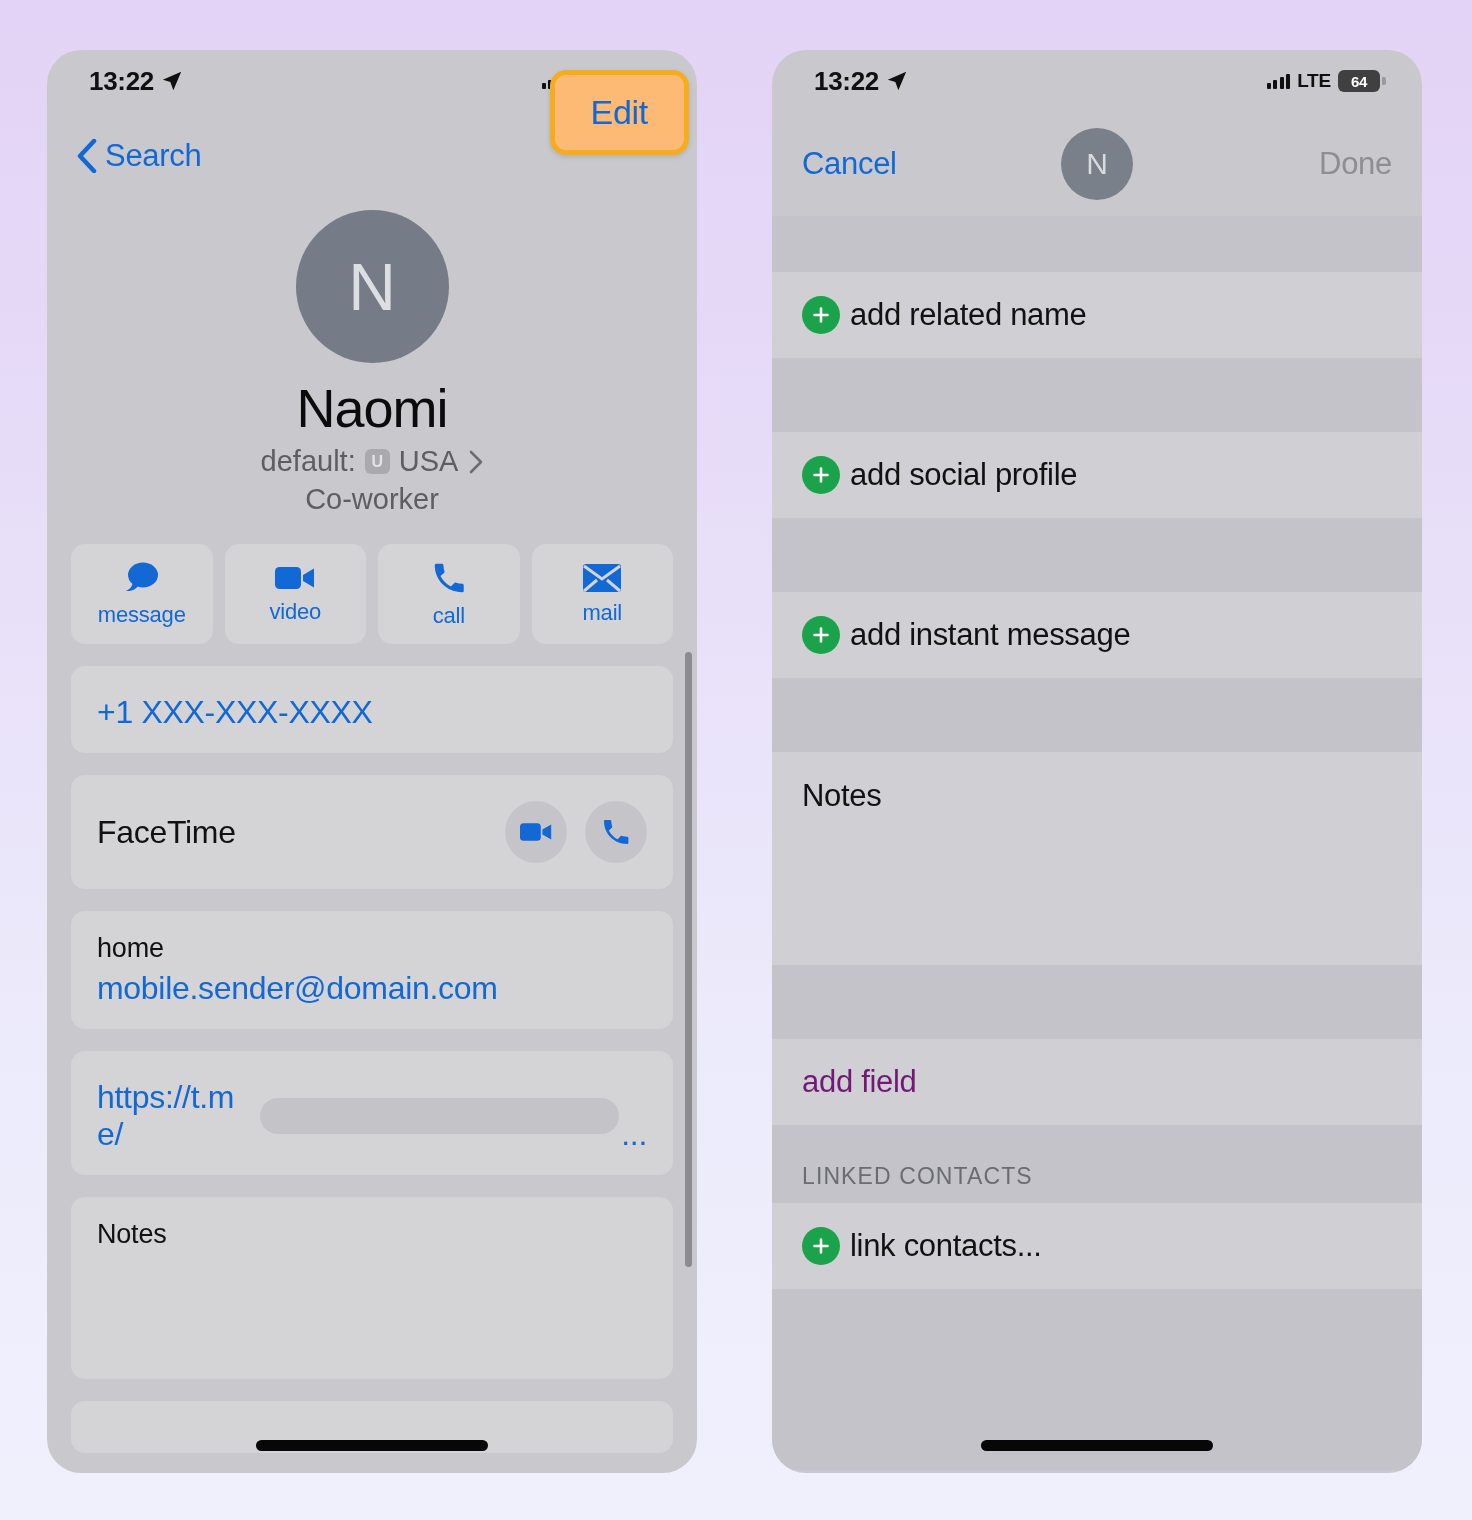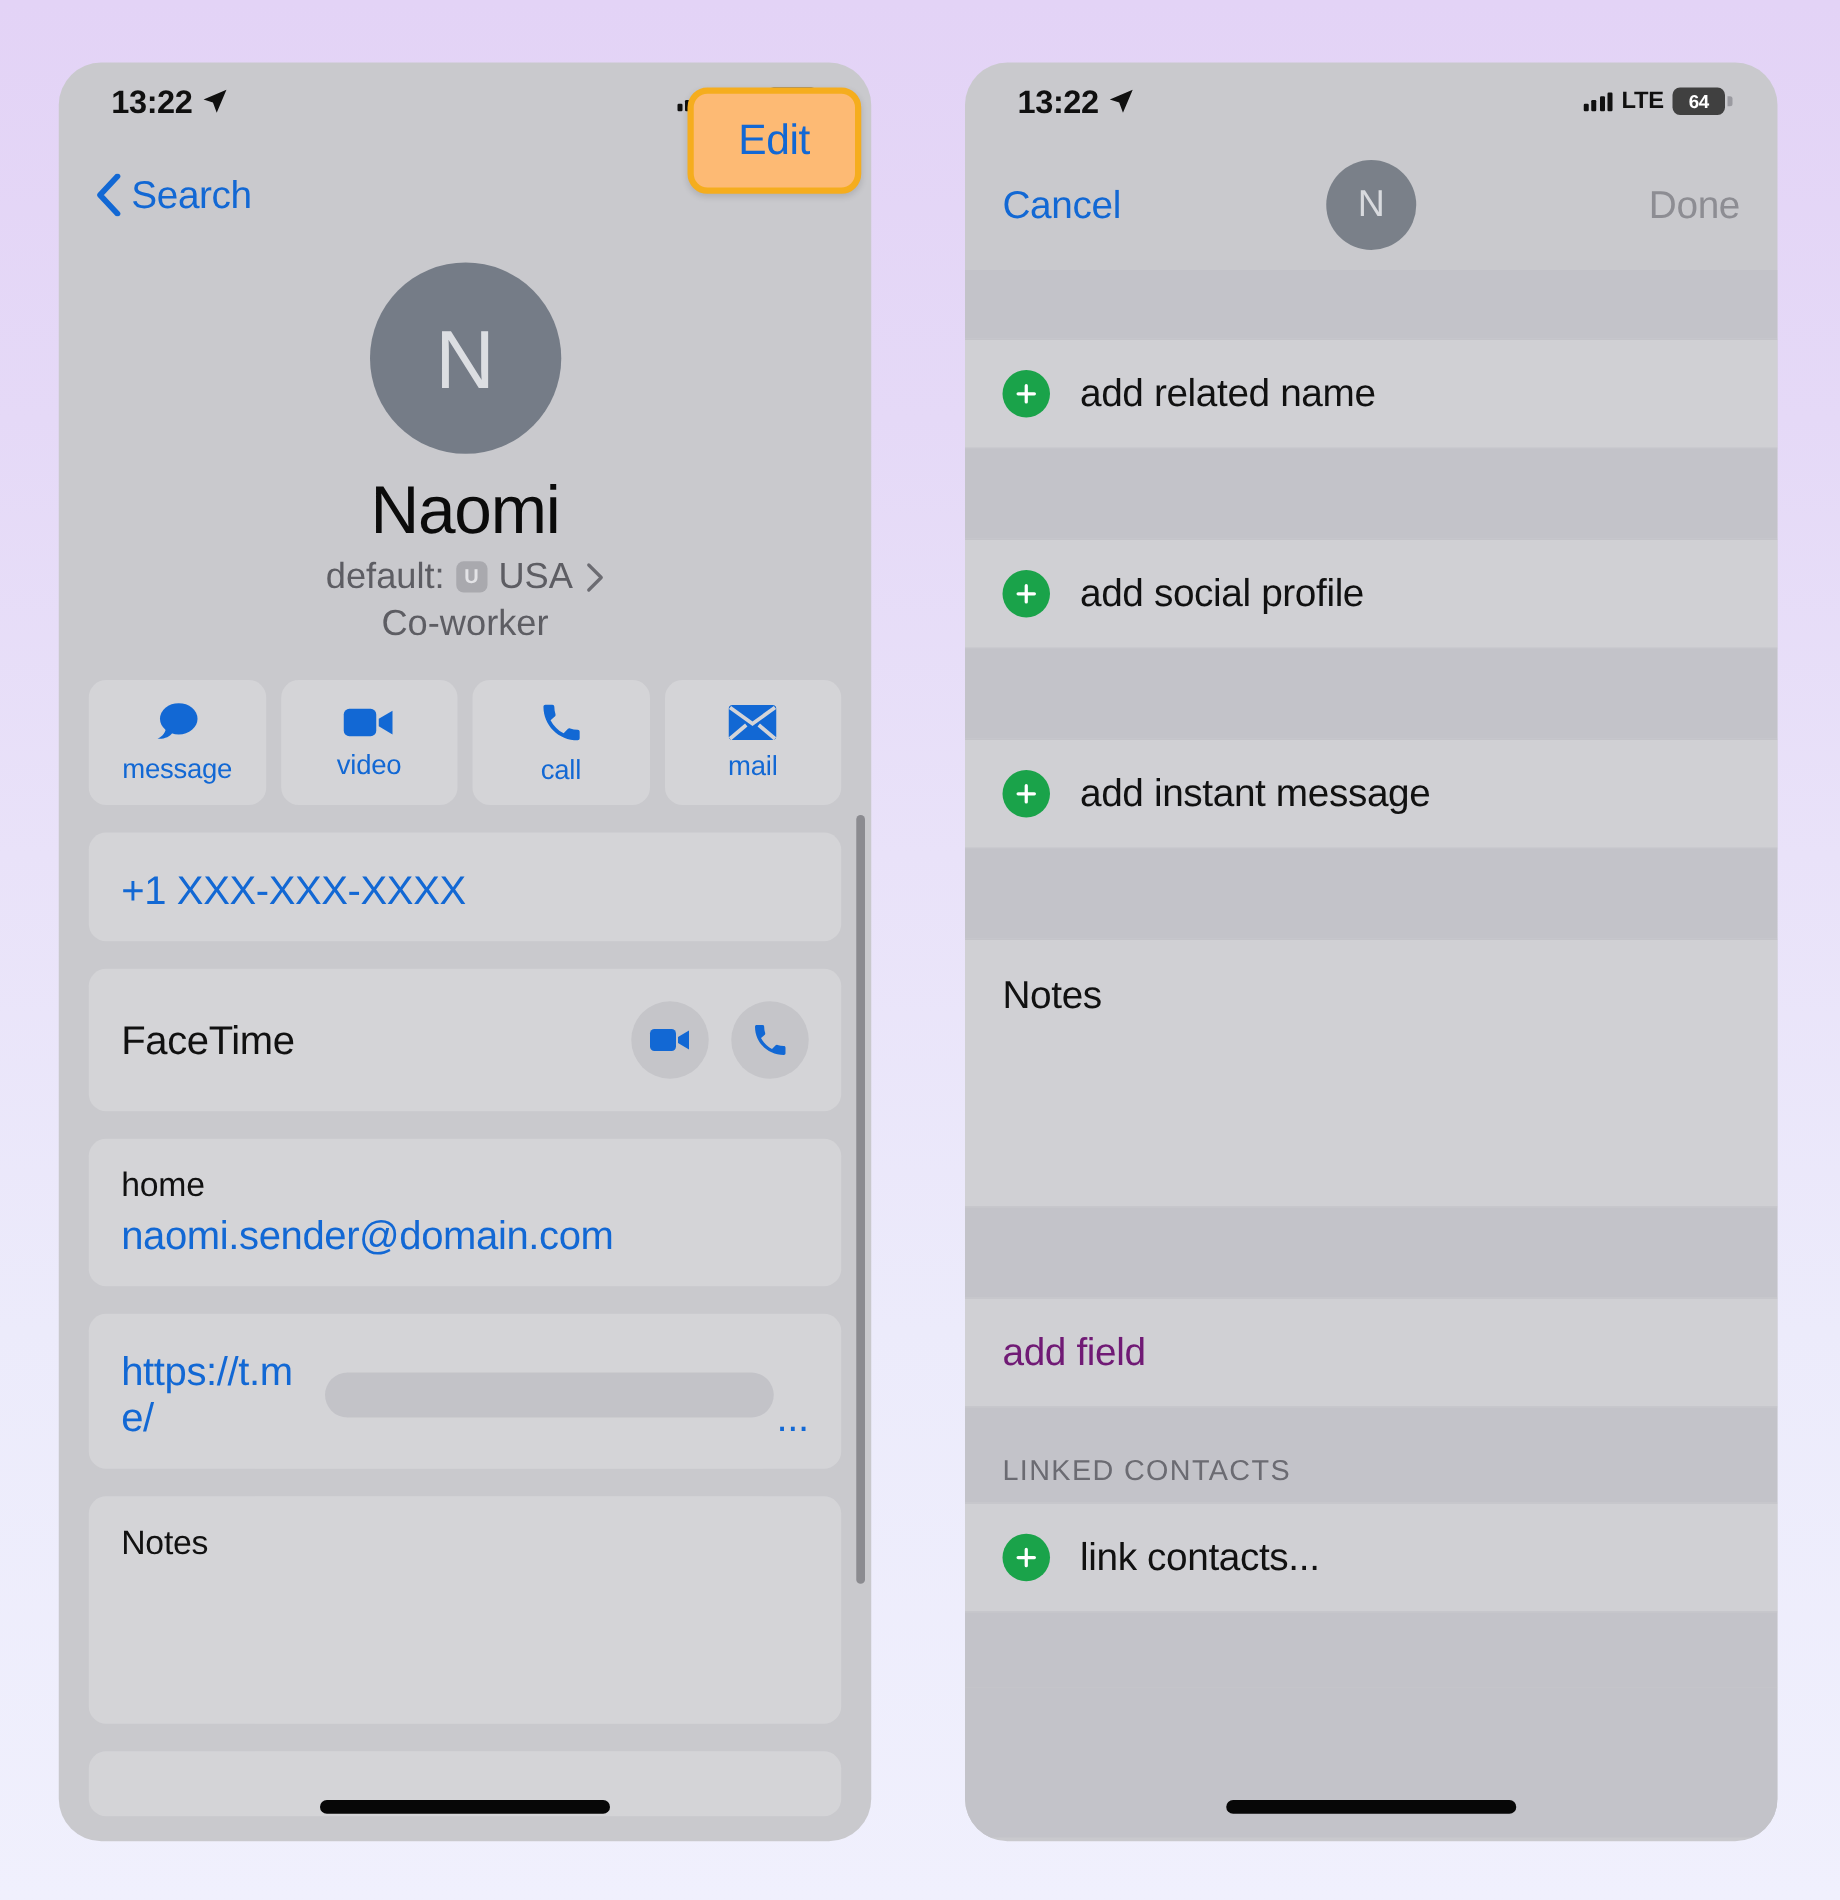--- a/index.html
+++ b/index.html
@@ -142,21 +142,21 @@
     position:absolute; right:5px; top:8px; width:7px; height:615px;
     background:#8b8b90; border-radius:4px;
   }
 
   
   .edit-list { position:relative; }
   .row {
     background:#d0d0d4; display:flex; align-items:center;
     padding:0 30px; border-top:1px solid #c4c4c9; border-bottom:1px solid #c4c4c9;
   }
-  .row.add { height:88px; gap:24px; cursor:pointer; }
+  .row.add { height:88px; gap:10px; cursor:pointer; }
   .plus {
     width:38px; height:38px; border-radius:50%; background:#1aa34a;
     display:flex; align-items:center; justify-content:center; flex:none;
   }
   .row-label { font-size:31px; color:#111; letter-spacing:-0.3px; }
   .gap { background:#c3c3c9; border:none; }
   .gap.h60 { height:60px; }
   .gap.h72 { height:72px; }
   .gap.h55 { height:55px; }
   .notes-row {
@@ -302,21 +302,21 @@
         <span class="ft-btn">
           <svg width="32" height="32" viewBox="0 0 24 24">
               <path d="M6.6 10.8c1.4 2.8 3.8 5.2 6.6 6.6l2.2-2.2c.3-.3.7-.4 1.1-.2 1.2.4 2.5.6 3.8.6.6 0 1 .4 1 1V20c0 .6-.4 1-1 1C10.6 21 3 13.4 3 4c0-.6.4-1 1-1h3.5c.6 0 1 .4 1 1 0 1.3.2 2.6.6 3.8.1.4 0 .8-.2 1.1z" fill="#1268d4"></path>
             </svg>
         </span>
       </span>
     </div>
 
     <div class="card">
       <div class="card-label">home</div>
-      <div class="card-value">naomi.sender@domain.com</div>
+      <div class="card-value">mobile.sender@domain.com</div>
     </div>
 
     <div class="card">
       <div class="card-value tg-value">
         <span>https://t.me/</span>
         <span class="redact"></span>
         <span class="tg-dots">...</span>
       </div>
     </div>
 

